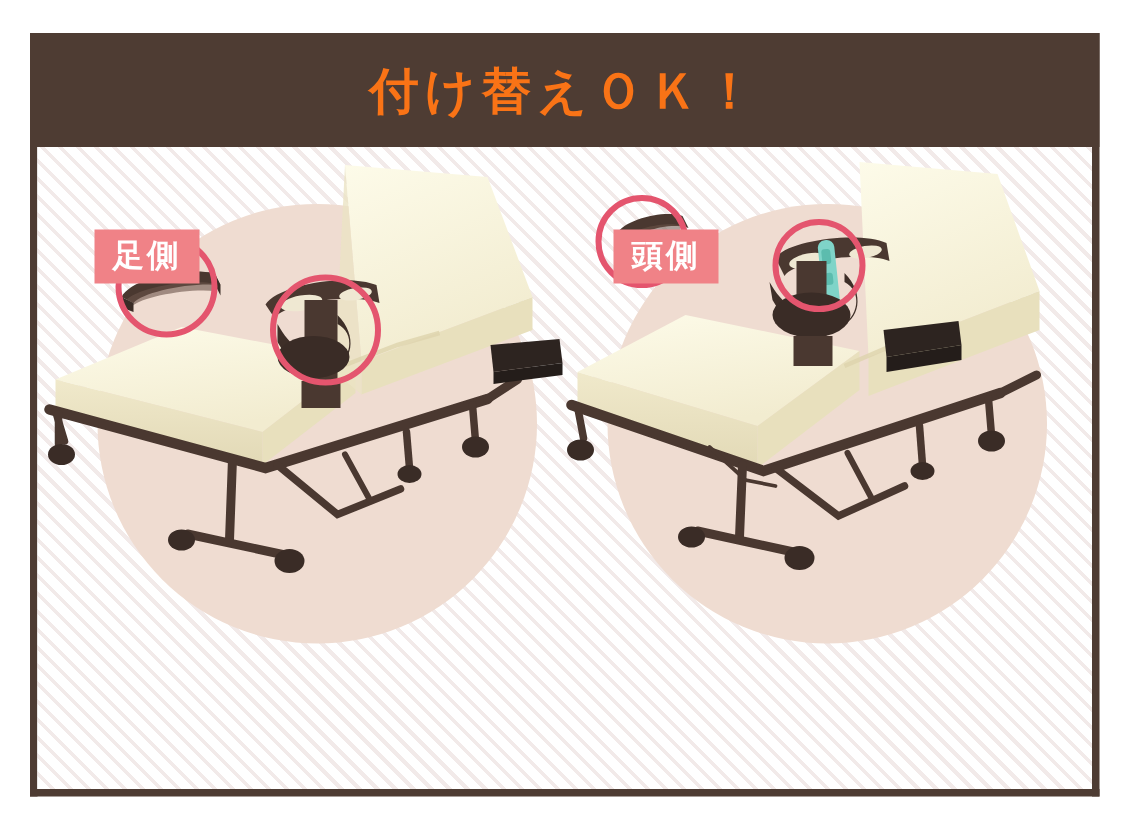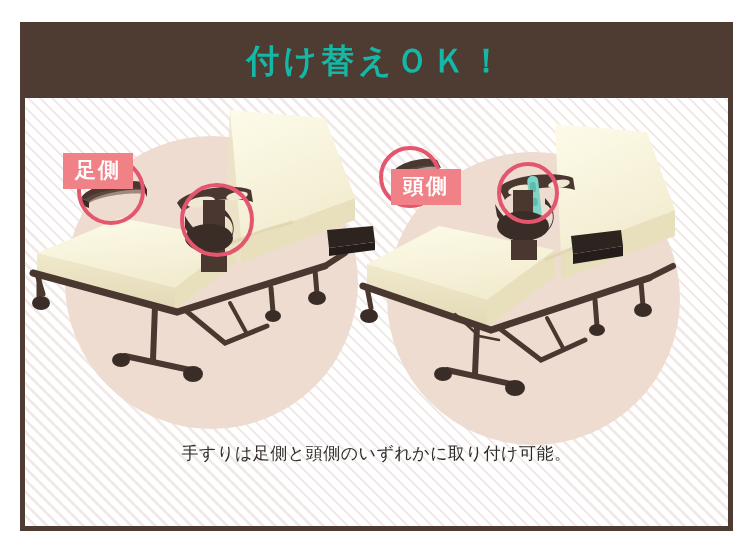--- a/index.html
+++ b/index.html
@@ -42,21 +42,21 @@
     top: 22px;
     width: 713px;
     height: 76px;
     background: #4e3c33;
     display: flex;
     align-items: center;
     justify-content: center;
     z-index: 5;
   }
   #header-title {
-    color: #14b8a6;
+    color: #f97316;
     font-size: 33px;
     font-weight: bold;
     letter-spacing: 4px;
     line-height: 1;
     white-space: nowrap;
     font-family: "DejaVu Sans", "Liberation Sans", sans-serif;
   }
 
   
   #body-area {
@@ -79,21 +79,21 @@
   }
 
   
   .photo-panel {
     position: absolute;
     top: 0;
     width: 351px;
     height: 330px;
   }
   #panel-foot { left: 0px; }
-  #panel-head { left: 334px; margin-top: 16px; }
+  #panel-head { left: 352px; }
 
   
   .beige-circle {
     position: absolute;
     border-radius: 50%;
     background: #efdcd1;
   }
   #circle-foot {
     left: 40px;
     top: 38px;
@@ -352,17 +352,16 @@
         </g>
       </svg>
 
       <div class="hl-ring" id="ring-head-a"></div>
       <div class="hl-ring" id="ring-head-b"></div>
 
       <div class="side-label" id="label-head">頭側</div>
     </div>
 
     <div id="caption">
-      <div class="caption-line">手すりは足側と頭側のいずれかに取り付け可能。</div>
     </div>
 
   </div>
 </div>
 
 </body></html>

